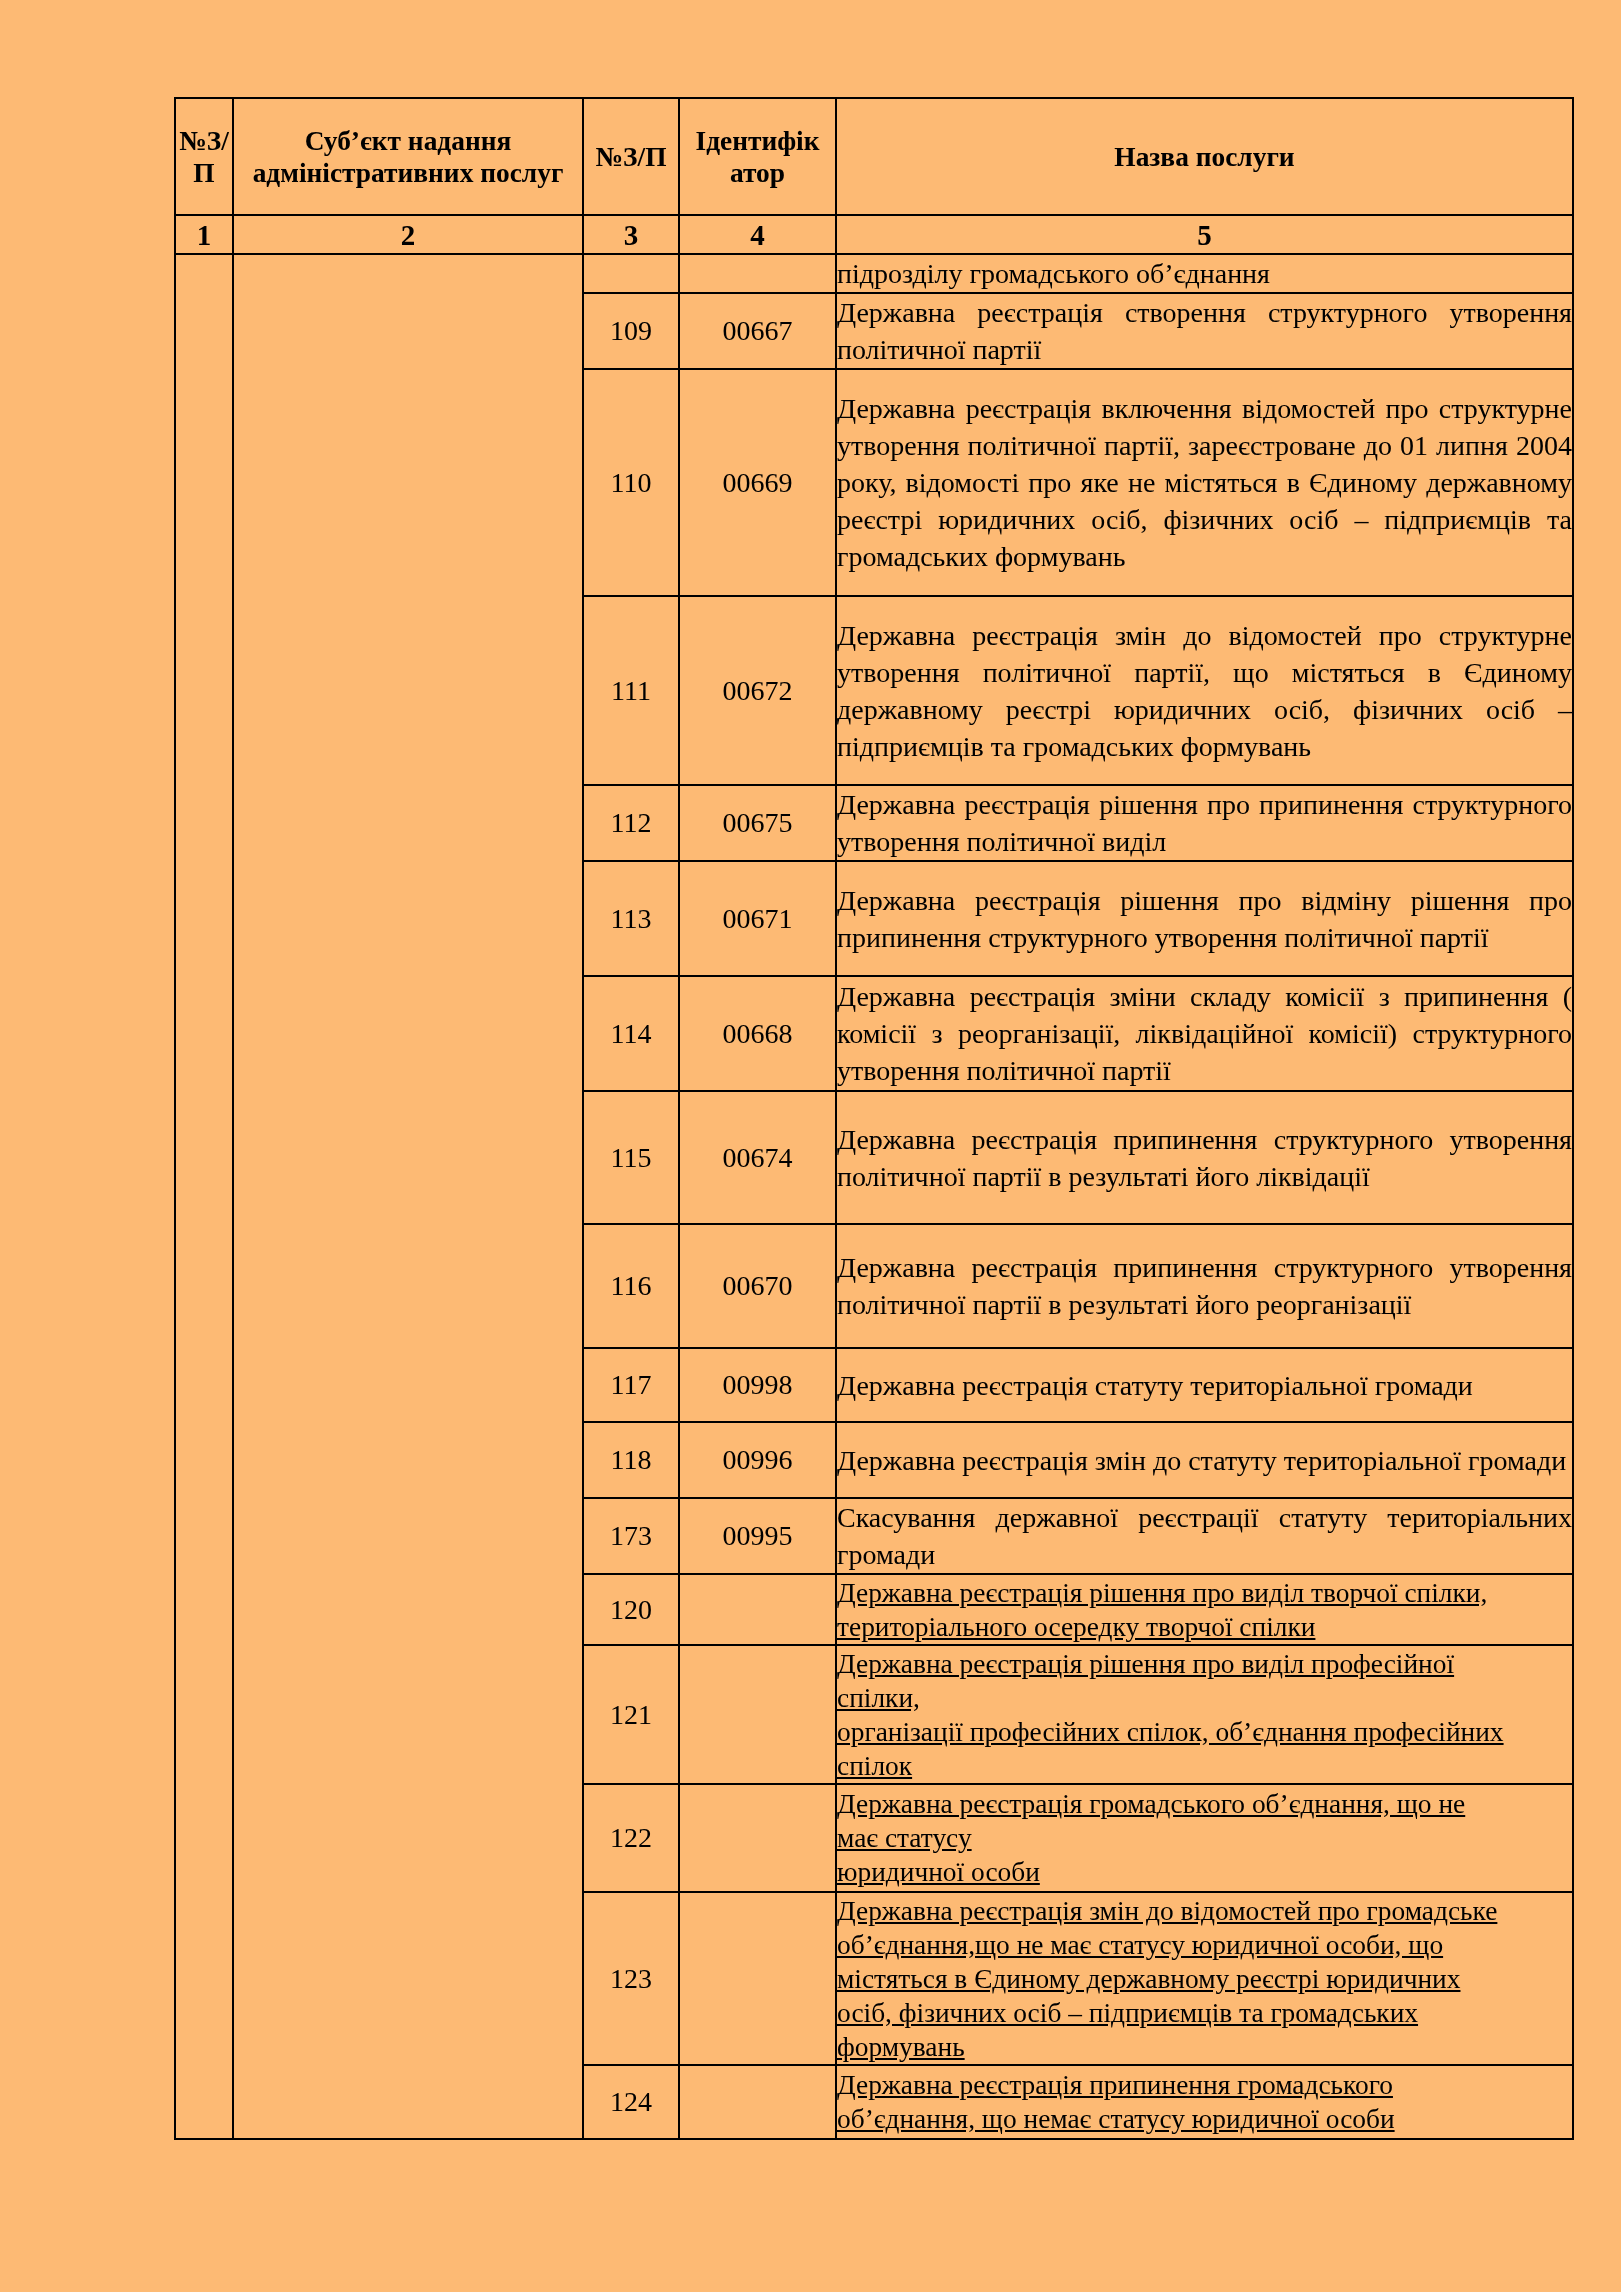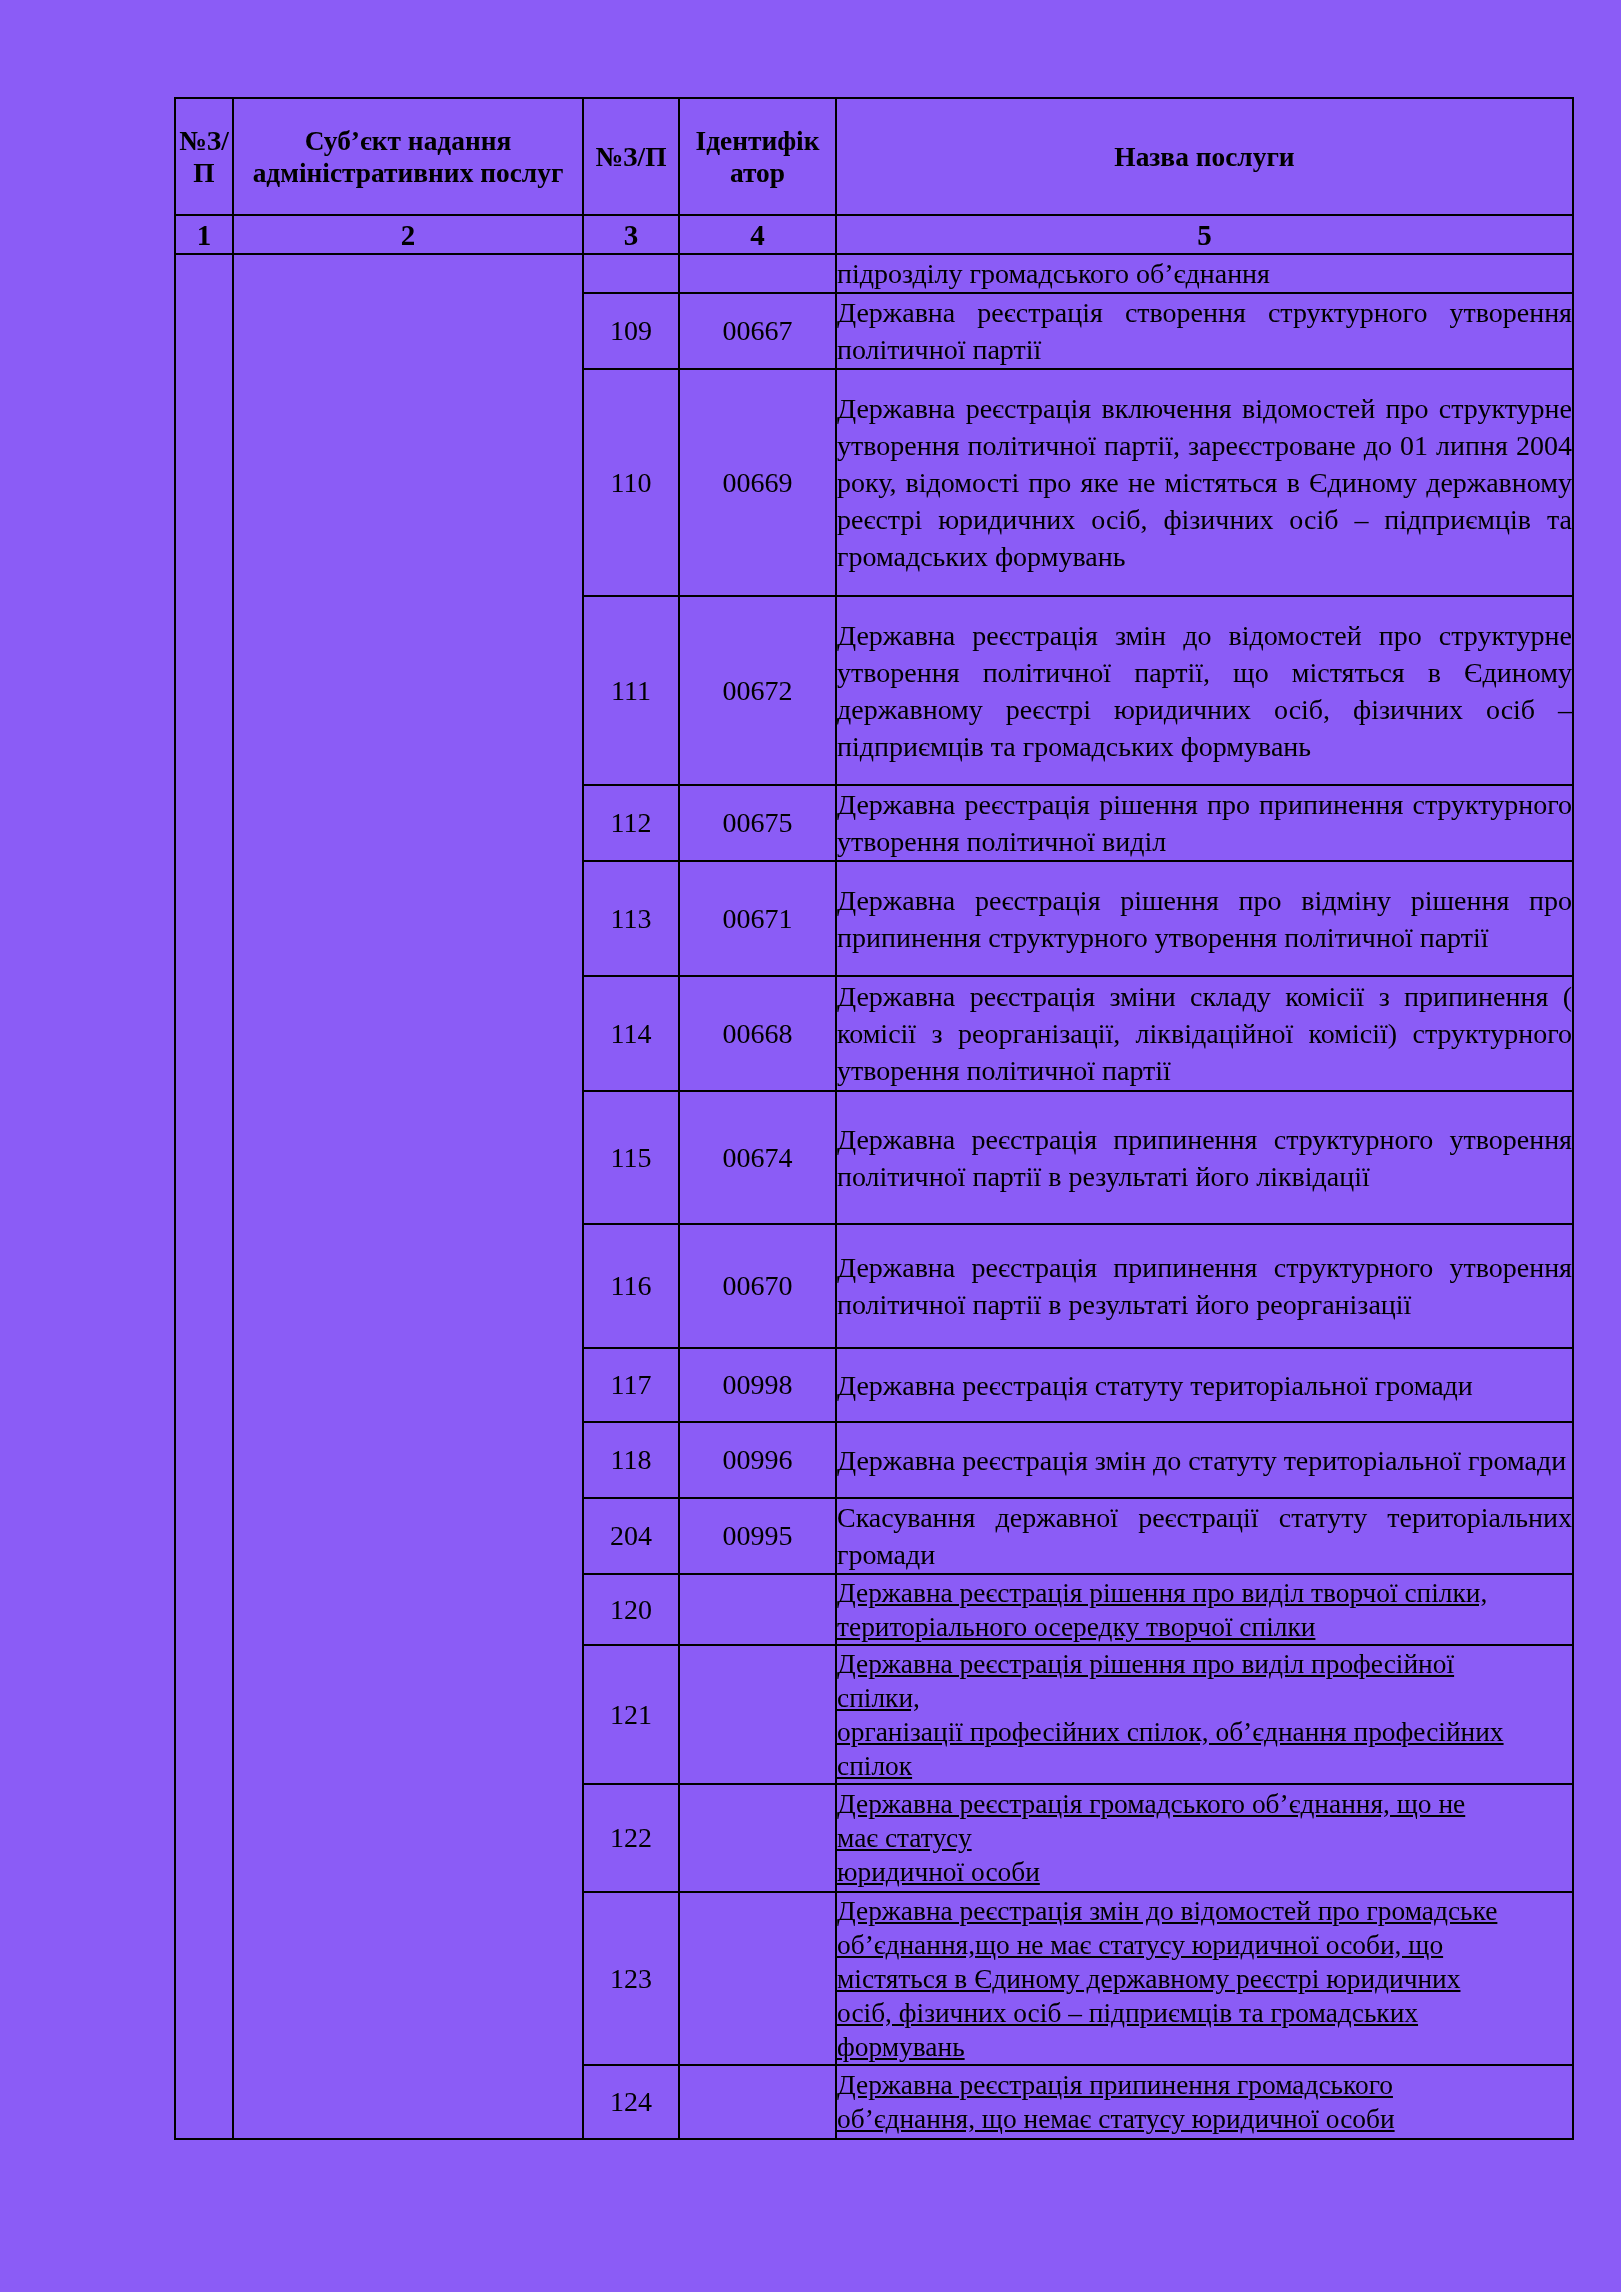--- a/index.html
+++ b/index.html
@@ -1,17 +1,17 @@
 <!DOCTYPE html>
 <html><head>
 <meta charset="utf-8">
 <style>
   html, body { margin:0; padding:0; background:#ffffff; }
   body { width:1621px; height:2293px; position:relative; overflow:hidden; }
-  .page { position:absolute; left:0; top:0; width:1621px; height:2293px; background:#8b5cf6; }
+  .page { position:absolute; left:0; top:0; width:1621px; height:2293px; background:#fdba74; }
   table.reg {
     position:absolute; left:174px; top:97px; width:1398px;
     border-collapse:collapse; table-layout:fixed;
     font-family:"Liberation Serif", serif; color:#000;
     border:2.9px solid #000;
   }
   table.reg td, table.reg th { border:2px solid #000; padding:0; vertical-align:middle; }
   col.c1 { width:58px; } col.c2 { width:350px; } col.c3 { width:96px; } col.c4 { width:157px; } col.c5 { width:737px; }
   th { font-weight:bold; font-size:27.4px; line-height:32px; text-align:center; }
   tr.hdr th { height:115px; }
@@ -102,21 +102,21 @@
           <td class="num">117</td>
           <td class="ident">00998</td>
           <td class="name">Державна реєстрація статуту територіальної громади</td>
         </tr>
         <tr style="height: 76px;">
           <td class="num">118</td>
           <td class="ident">00996</td>
           <td class="name">Державна реєстрація змін до статуту територіальної громади</td>
         </tr>
         <tr style="height: 76px;">
-          <td class="num">204</td>
+          <td class="num">173</td>
           <td class="ident">00995</td>
           <td class="name">Скасування державної реєстрації статуту територіальних громади</td>
         </tr>
         <tr style="height: 71px;">
           <td class="num">120</td>
           <td class="ident"></td>
           <td class="name plain">
             <span>Державна реєстрація рішення про виділ творчої спілки,</span>
             <span>територіального осередку творчої спілки</span>
           </td>

